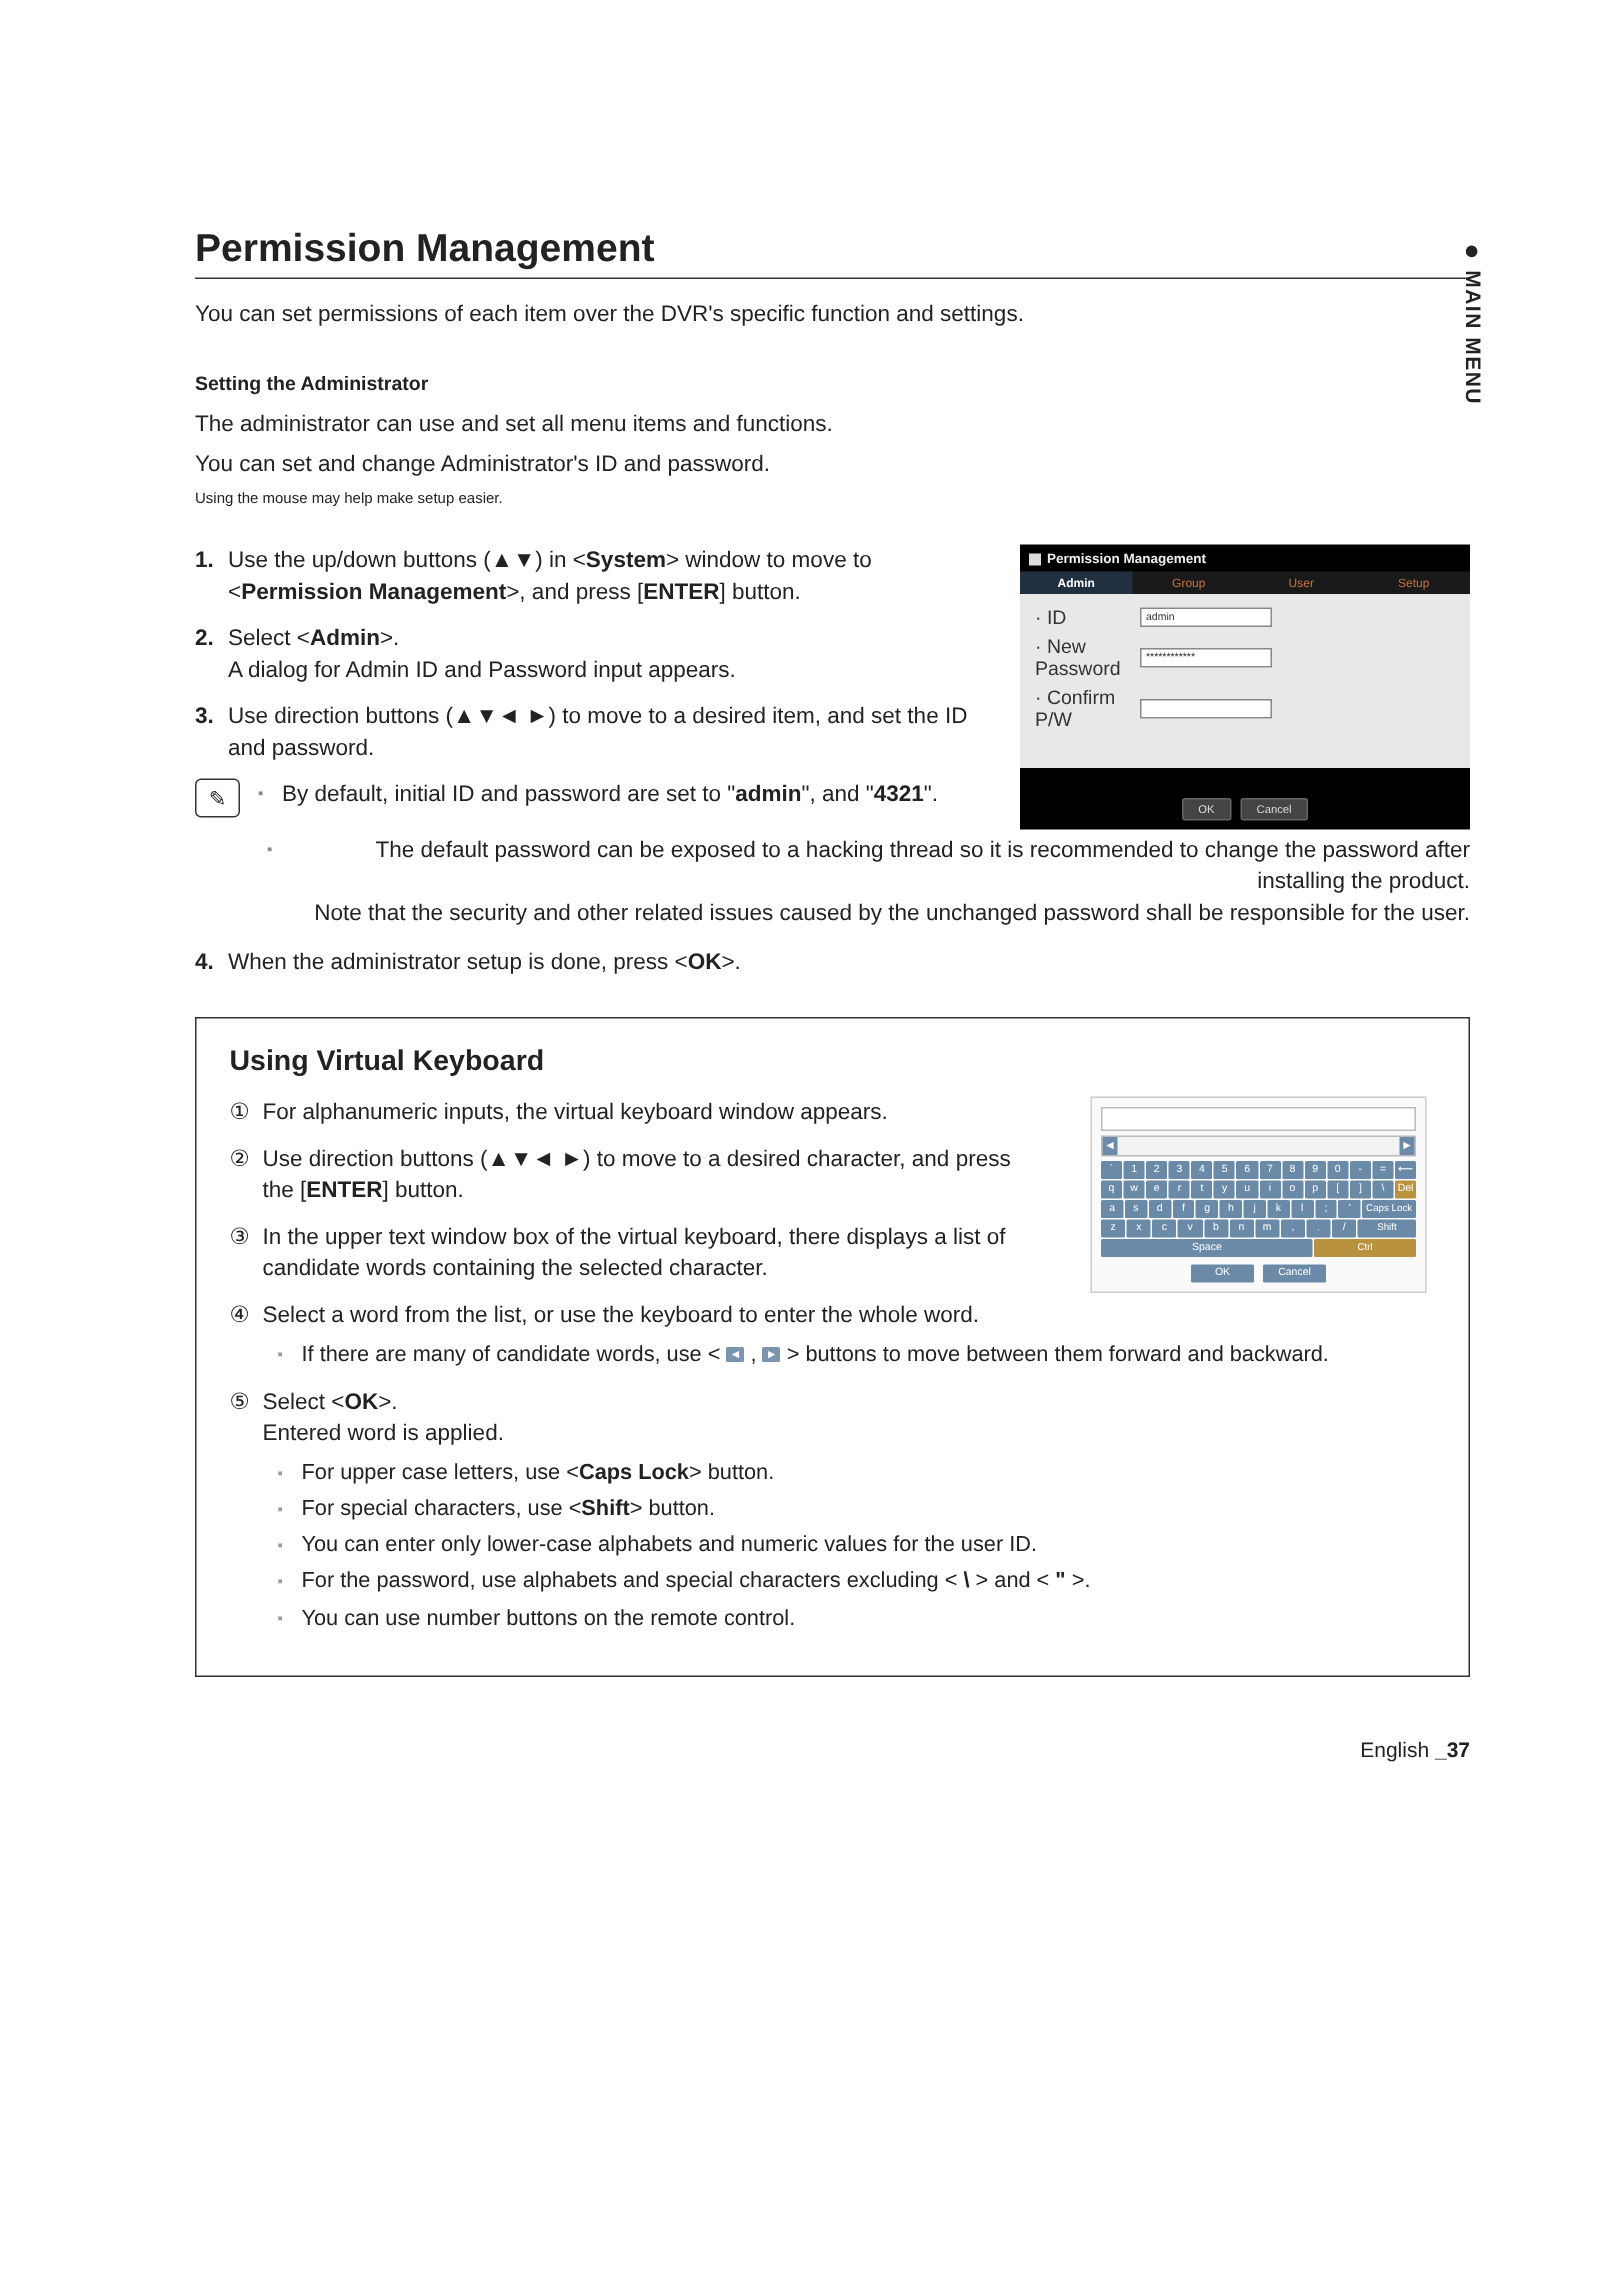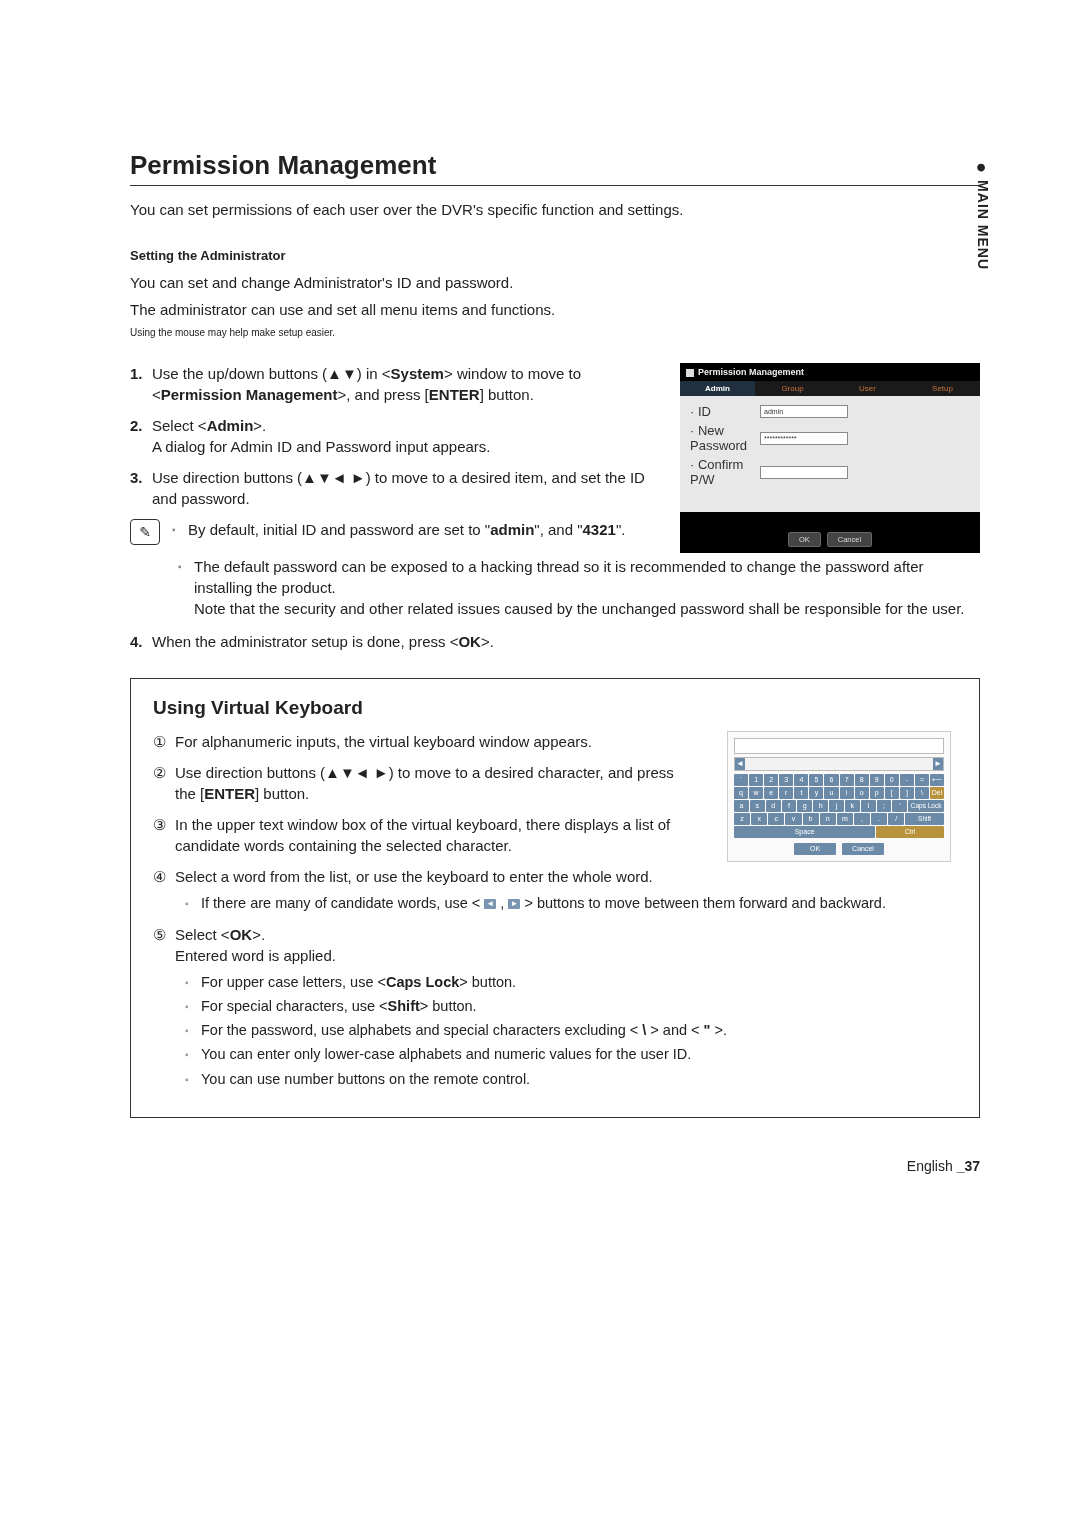--- a/index.html
+++ b/index.html
@@ -265,25 +265,25 @@
 <body>
 
 <div class="page">
 
   <div class="side-tab">
     <span class="dot">●</span><b>MAIN MENU</b>
   </div>
 
   <h1>Permission Management</h1>
   <hr class="h1-rule">
-  <p class="intro">You can set permissions of each user over the DVR's specific function and settings.</p>
+  <p class="intro">You can set permissions of each item over the DVR's specific function and settings.</p>
 
   <h2>Setting the Administrator</h2>
+  <p>The administrator can use and set all menu items and functions.</p>
   <p>You can set and change Administrator's ID and password.</p>
-  <p>The administrator can use and set all menu items and functions.</p>
   <p class="small">Using the mouse may help make setup easier.</p>
 
   <div class="two-col">
     <div class="col-text">
       <ol class="steps">
         <li>
           <span>Use the up/down buttons (▲▼) in &lt;</span><b>System</b><span>&gt; window to move to &lt;</span><b>Permission Management</b><span>&gt;, and press [</span><b>ENTER</b><span>] button.</span>
         </li>
         <li>
           <span>Select &lt;</span><b>Admin</b><span>&gt;.</span><br>
@@ -328,21 +328,21 @@
           </div>
         </div>
         <div class="btns">
           <div class="btn">OK</div>
           <div class="btn">Cancel</div>
         </div>
       </div>
     </div>
   </div>
 
-  <ul class="bullets" style="margin-left:48px;">
+  <ul class="bullets" style="margin-left:48px;text-align:right;">
     <li>
       <span>The default password can be exposed to a hacking thread so it is recommended to change the password after installing the product.</span><br>
       <span>Note that the security and other related issues caused by the unchanged password shall be responsible for the user.</span>
     </li>
   </ul>
 
   <ol class="steps" start="4" style="margin-top:12px; counter-reset: step 3;">
     <li>
       <span>When the administrator setup is done, press &lt;</span><b>OK</b><span>&gt;.</span>
     </li>
@@ -450,24 +450,24 @@
       <li><span class="num">⑤</span>
         <span>Select &lt;</span><b>OK</b><span>&gt;.</span><br>
         <span>Entered word is applied.</span>
         <ul class="sub-bullet">
           <li>
             <span>For upper case letters, use &lt;</span><b>Caps Lock</b><span>&gt; button.</span>
           </li>
           <li>
             <span>For special characters, use &lt;</span><b>Shift</b><span>&gt; button.</span>
           </li>
+          <li>You can enter only lower-case alphabets and numeric values for the user ID.</li>
           <li>
             <span>For the password, use alphabets and special characters excluding &lt; </span><b>\</b><span> &gt; and &lt; </span><b>"</b><span> &gt;.</span>
           </li>
-          <li>You can enter only lower-case alphabets and numeric values for the user ID.</li>
           <li>You can use number buttons on the remote control.</li>
         </ul>
       </li>
     </ol>
   </div>
 
   <div class="page-num">
     <span>English</span> <b>_37</b>
   </div>
 </div>

